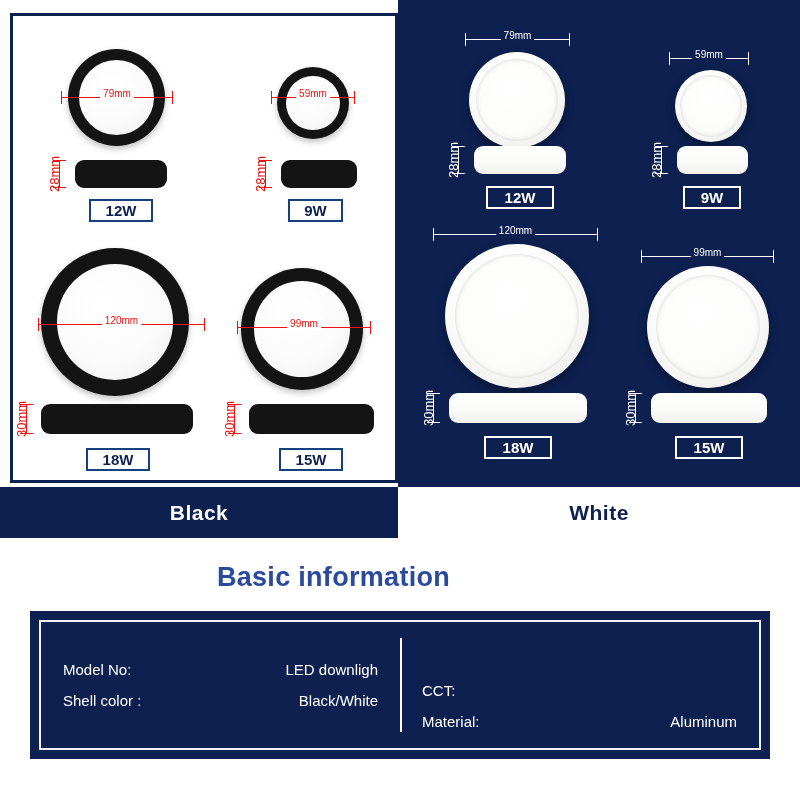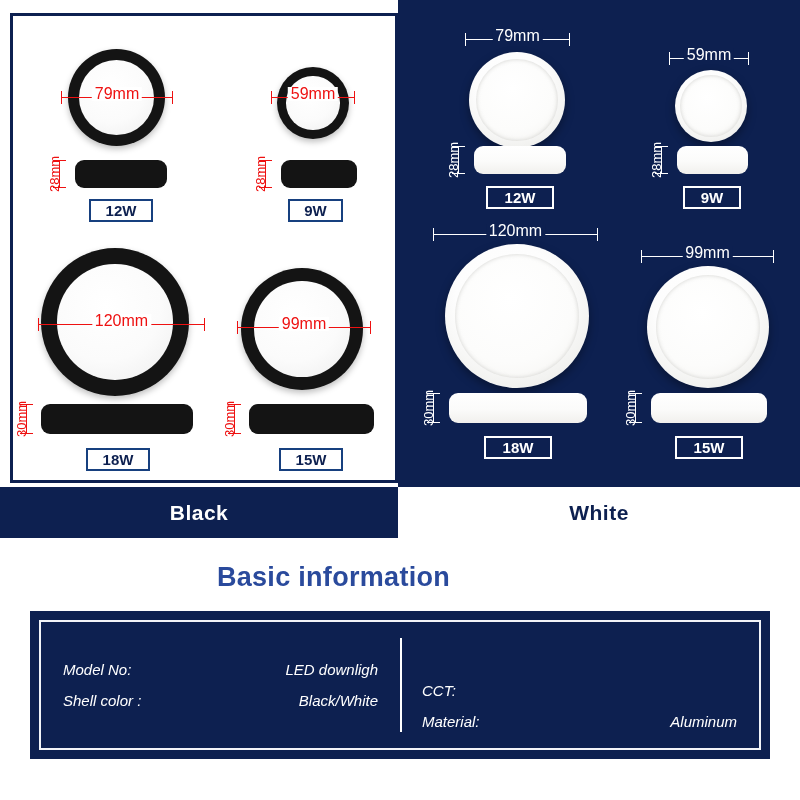--- a/index.html
+++ b/index.html
@@ -148,21 +148,21 @@
     height: 13px;
   }
   .dim-h .tick.l { left: 0; }
   .dim-h .tick.r { right: 0; }
   .dim-h .txt {
     position: absolute;
     left: 50%;
     top: -4px;
     transform: translateX(-50%);
     padding: 0 3px;
-    font-size: 16px;
+    font-size: 10px;
     line-height: 14px;
     white-space: nowrap;
   }
   .dim-h.red .line, .dim-h.red .tick { background: #ee1111; }
   .dim-h.red .txt { color: #ee1111; background: #ffffff; }
   .dim-h.white .line, .dim-h.white .tick { background: #ffffff; }
   .dim-h.white .txt { color: #ffffff; background: #0d2050; }
 
   
   .dim-v {
@@ -221,21 +221,20 @@
     border: 2px solid #f2f4f8;
     display: flex;
     position: relative;
   }
   .info-col {
     flex: 1;
     display: flex;
     flex-direction: column;
     justify-content: center;
     padding: 0 22px;
-    font-style: italic;
   }
   .info-divider {
     position: absolute;
     left: 50%;
     top: 16px;
     bottom: 16px;
     width: 2px;
     background: #ffffff;
   }
   .info-row {

